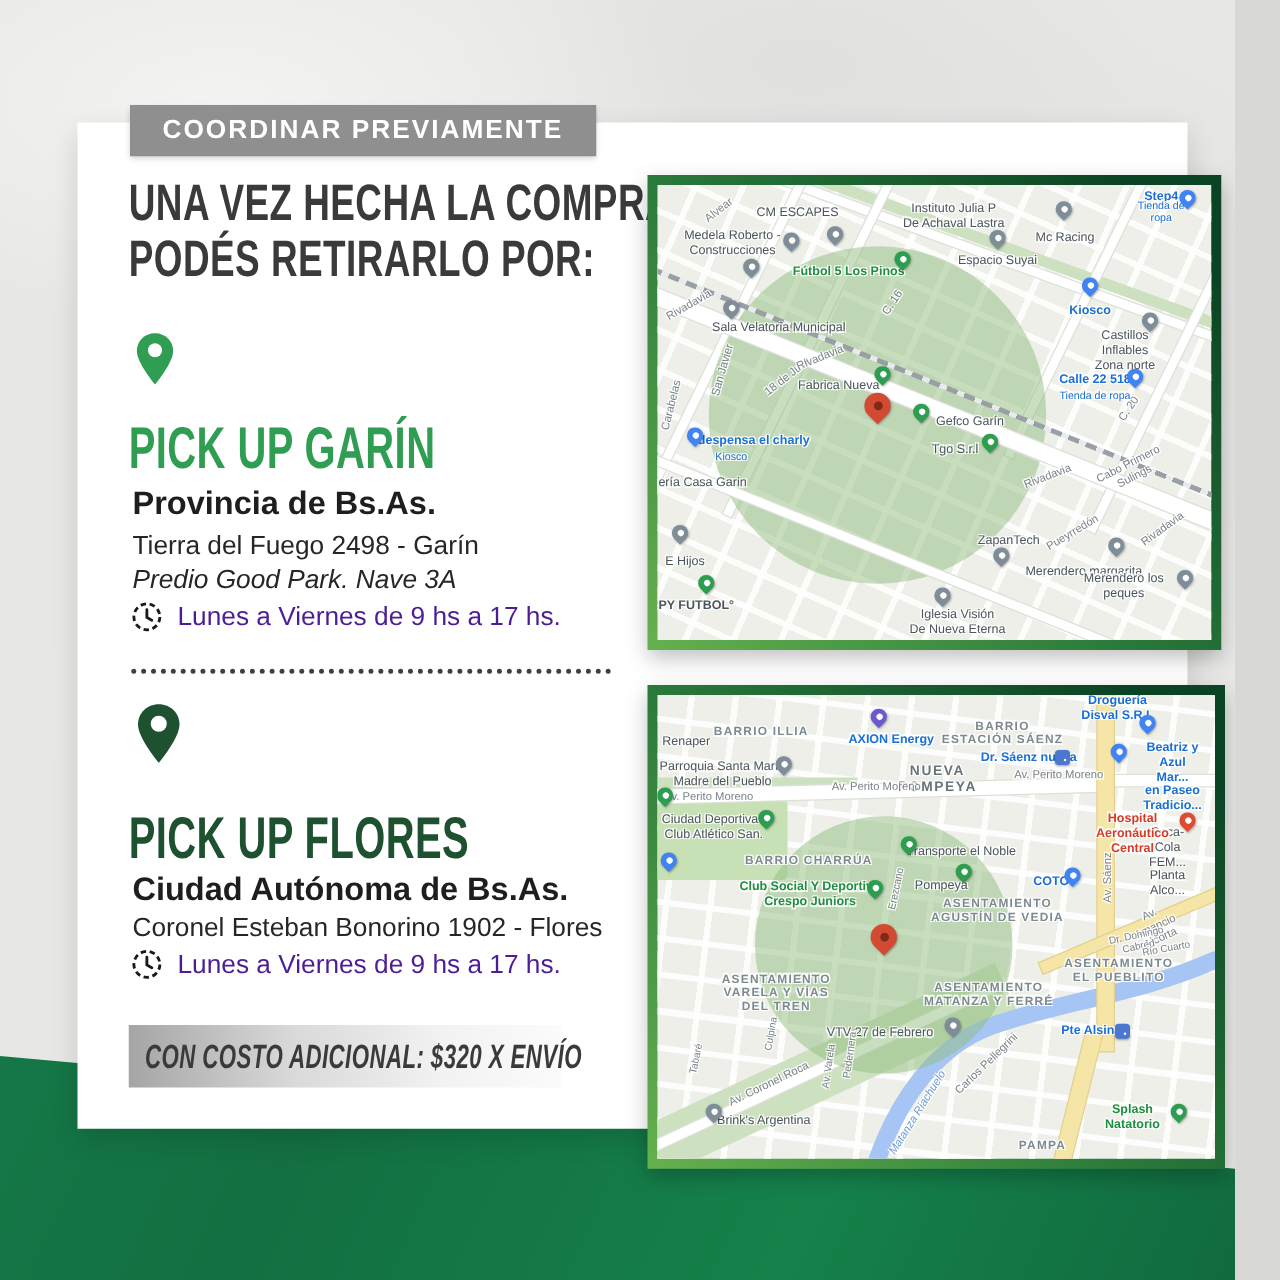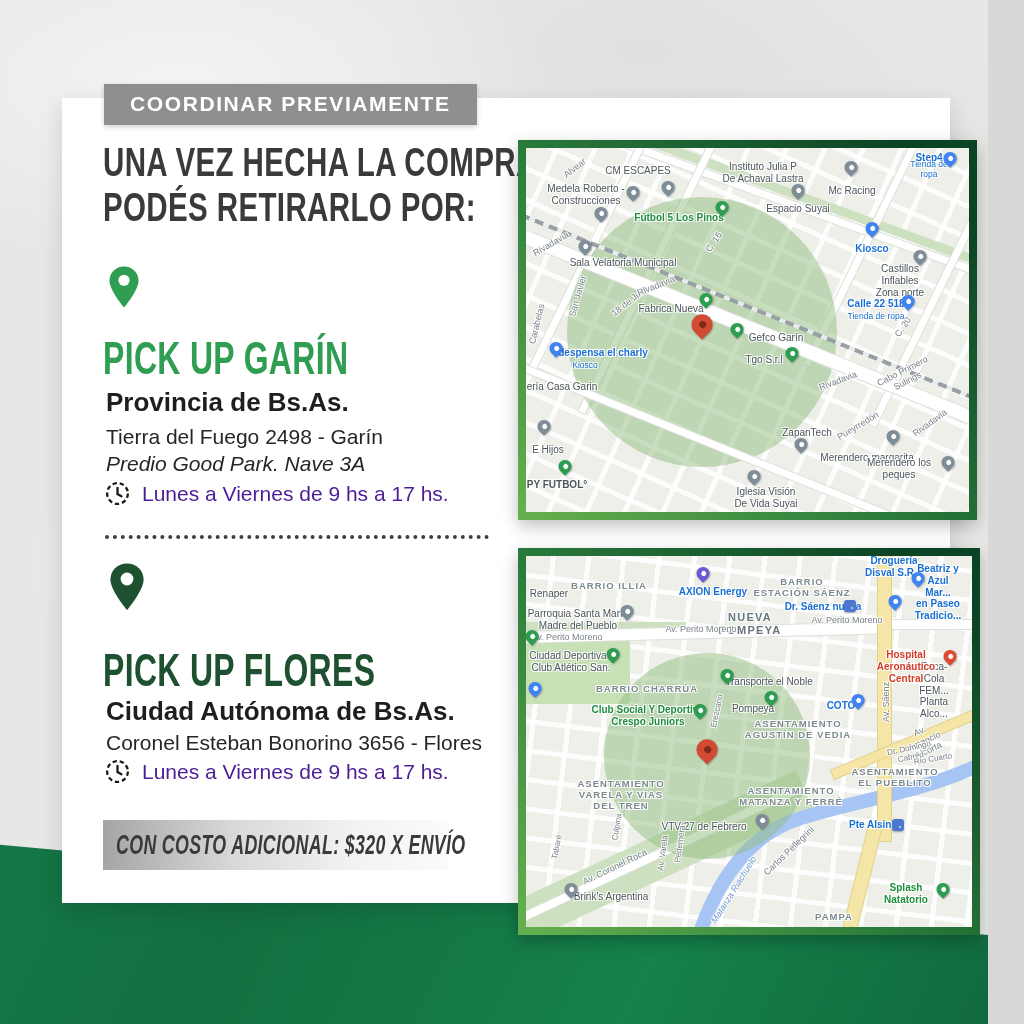--- a/index.html
+++ b/index.html
@@ -122,21 +122,21 @@
   </div>
 
   <div class="divider"></div>
 
   <svg class="abs" style="left:103px;top:560px" width="48" height="58" viewBox="0 0 24 28">
     <path d="M12 1.2 C7.2 1.2 3.7 4.8 3.7 9.3 C3.7 14.8 12 24.6 12 24.6 C12 24.6 20.3 14.8 20.3 9.3 C20.3 4.8 16.8 1.2 12 1.2 Z" fill="#1d5130"></path>
     <circle cx="12" cy="9" r="3.2" fill="#ffffff"></circle>
   </svg>
   <div class="abs pick-title t-flores" style="left:103px;top:642px">PICK UP FLORES</div>
   <div class="abs region" style="left:106px;top:696px">Ciudad Autónoma de Bs.As.</div>
-  <div class="abs addr" style="left:106px;top:731px">Coronel Esteban Bonorino 3656 - Flores</div>
+  <div class="abs addr" style="left:106px;top:731px">Coronel Esteban Bonorino 1902 - Flores</div>
   <div class="abs hours" style="left:104px;top:758px">
     <svg width="27" height="27" viewBox="0 0 26 26">
       <circle cx="13" cy="13" r="10" fill="none" stroke="#1a1a1a" stroke-width="2.2" stroke-dasharray="4.2 2.8"></circle>
       <path d="M13 7.5 V13.5 L16.8 15.6" fill="none" stroke="#1a1a1a" stroke-width="2.2" stroke-linecap="round"></path>
     </svg>
     <span>Lunes a Viernes de 9 hs a 17 hs.</span>
   </div>
 
   <div class="badge-bottom">
     <span>CON COSTO ADICIONAL: $320 X ENVÍO</span>
@@ -181,21 +181,21 @@
           <div class="ml poi" style="left: 145px; top: 161px; transform: translate(-50%, -50%);">Fabrica Nueva</div>
           <div class="ml poi" style="left: 250px; top: 190px; transform: translate(-50%, -50%);">Gefco Garín</div>
           <div class="ml poi" style="left: 238px; top: 212px; transform: translate(-50%, -50%);">Tgo S.r.l</div>
           <div class="ml poi" style="left: 36px; top: 239px; transform: translate(-50%, -50%);">ería Casa Garin</div>
           <div class="ml poi" style="left: 281px; top: 285px; transform: translate(-50%, -50%);">ZapanTech</div>
           <div class="ml poi" style="left: 341px; top: 310px; transform: translate(-50%, -50%);">Merendero margarita</div>
           <div class="ml poi" style="left: 373px; top: 321px; transform: translate(-50%, -50%);">Merendero los peques</div>
           <div class="ml poi" style="left: 22px; top: 302px; transform: translate(-50%, -50%);">E Hijos</div>
           <div class="ml poi" style="left: 31px; top: 337px; transform: translate(-50%, -50%); font-weight: bold;">PY FUTBOL°</div>
           <div class="ml poi" style="left: 240px; top: 350px; transform: translate(-50%, -50%);">Iglesia Visión
-De Vida Suyai</div>
+De Nueva Eterna</div>
           <div class="ml bl" style="left: 403px; top: 10px; transform: translate(-50%, -50%);">Step4</div>
           <div class="ml bls" style="left: 403px; top: 21px; transform: translate(-50%, -50%);">Tienda de ropa</div>
           <div class="ml bl" style="left: 346px; top: 101px; transform: translate(-50%, -50%);">Kiosco</div>
           <div class="ml bl" style="left: 350px; top: 156px; transform: translate(-50%, -50%);">Calle 22 518</div>
           <div class="ml bls" style="left: 350px; top: 168px; transform: translate(-50%, -50%);">Tienda de ropa</div>
           <div class="ml bl" style="left: 77px; top: 205px; transform: translate(-50%, -50%);">despensa el charly</div>
           <div class="ml bls" style="left: 59px; top: 217px; transform: translate(-50%, -50%);">Kiosco</div>
           <div class="ml gr" style="left: 153px; top: 70px; transform: translate(-50%, -50%);">Fútbol 5 Los Pinos</div>
           <div class="mpin gray" style="left: 107px; top: 49px;"></div>
           <div class="mpin gray" style="left: 142px; top: 44px;"></div>
@@ -266,21 +266,21 @@
           <div class="ml poi" style="left: 408px; top: 134px; transform: translate(-50%, -50%);">Coca-Cola FEM...
 Planta Alco...</div>
           <div class="ml poi" style="left: 178px; top: 271px; transform: translate(-50%, -50%);">VTV 27 de Febrero</div>
           <div class="ml poi" style="left: 85px; top: 341px; transform: translate(-50%, -50%);">Brink's Argentina</div>
           <div class="ml gr" style="left: 122px; top: 160px; transform: translate(-50%, -50%);">Club Social Y Deportivo
 Crespo Juniors</div>
           <div class="ml gr" style="left: 380px; top: 338px; transform: translate(-50%, -50%);">Splash Natatorio</div>
           <div class="ml bl" style="left: 368px; top: 11px; transform: translate(-50%, -50%);">Droguería Disval S.R.L</div>
           <div class="ml bl" style="left: 187px; top: 36px; transform: translate(-50%, -50%);">AXION Energy</div>
           <div class="ml bl" style="left: 297px; top: 51px; transform: translate(-50%, -50%);">Dr. Sáenz nueva</div>
-          <div class="ml bl" style="left: 412px; top: 36px; transform: translate(-50%, -50%);">Beatriz y Azul Mar...
+          <div class="ml bl" style="left: 412px; top: 66px; transform: translate(-50%, -50%);">Beatriz y Azul Mar...
 en Paseo Tradicio...</div>
           <div class="ml bl" style="left: 315px; top: 150px; transform: translate(-50%, -50%);">COTO</div>
           <div class="ml bl" style="left: 347px; top: 269px; transform: translate(-50%, -50%);">Pte Alsina</div>
           <div class="ml rd" style="left: 380px; top: 111px; transform: translate(-50%, -50%);">Hospital
 Aeronáutico Central</div>
           <div class="ml st" style="left: 41px; top: 81px; transform: translate(-50%, -50%);">Av. Perito Moreno</div>
           <div class="ml st" style="left: 175px; top: 73px; transform: translate(-50%, -50%);">Av. Perito Moreno</div>
           <div class="ml st" style="left: 321px; top: 64px; transform: translate(-50%, -50%);">Av. Perito Moreno</div>
           <div class="ml st" style="left: 360px; top: 146px; transform: translate(-50%, -50%) rotate(-90deg);">Av. Sáenz</div>
           <div class="ml st" style="left: 398px; top: 185px; transform: translate(-50%, -50%) rotate(-25deg);">Av. Amancio Alcorta</div>

